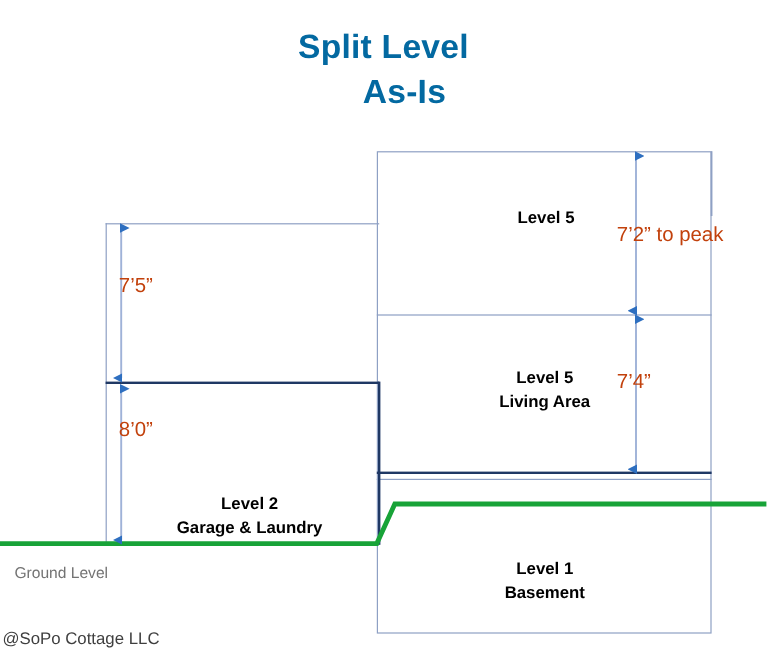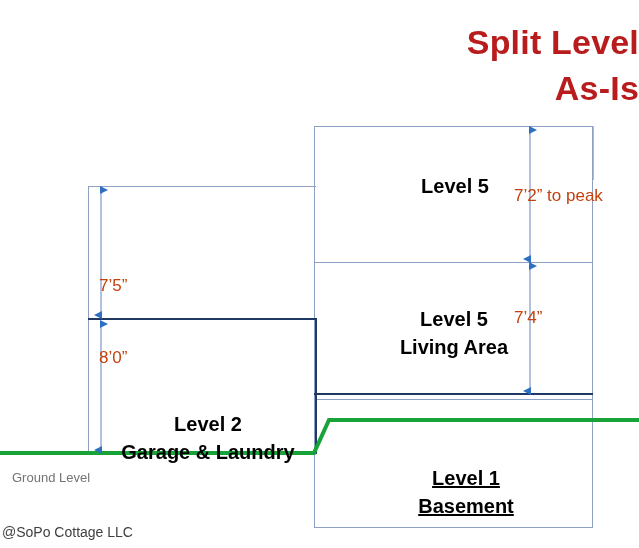--- a/index.html
+++ b/index.html
@@ -18,24 +18,24 @@
     background: #ffffff;
     overflow: hidden;
   }
 
   
   .title {
     position: absolute;
     left: 0;
     top: 20px;
     width: 639px;
-    text-align: right;
-    font-size: 34px;
+    text-align: center;
+    font-size: 28px;
     font-weight: bold;
-    color: #b91c1c;
+    color: #0369a1;
     line-height: 1.35;
     letter-spacing: 0.2px;
   }
   .title .line2 { display: block; padding-left: 35px; }
 
   
   .box {
     position: absolute;
     box-sizing: border-box;
     border: 1.5px solid #8ea0c4;
@@ -79,21 +79,21 @@
     height: 548px;
     pointer-events: none;
   }
 
   
   .room-label {
     position: absolute;
     text-align: center;
     font-weight: bold;
     color: #000000;
-    font-size: 20px;
+    font-size: 14px;
     line-height: 1.42;
     white-space: nowrap;
   }
   .room-label .sub { display: block; }
 
   
   .dim-text {
     position: absolute;
     color: #c2410c;
     font-size: 17px;
@@ -175,26 +175,26 @@
   <div class="room-label" style="left:375px; top:305px; width:158px;">
     <span>Level 5</span>
     <span class="sub">Living Area</span>
   </div>
 
   <div class="room-label" style="left:108px; top:367px; width:200px;margin-top:43px;">
     <span>Level 2</span>
     <span class="sub">Garage &amp; Laundry</span>
   </div>
 
-  <div class="room-label" style="left:395px; top:464px; width:142px;text-decoration:underline;">
+  <div class="room-label" style="left:383px; top:464px; width:142px;">
     <span>Level 1</span>
     <span class="sub">Basement</span>
   </div>
 
-  <div class="dim-text" style="left:99px; top:228px;margin-top:48px;">7’5”</div>
+  <div class="dim-text" style="left:99px; top:228px;">7’5”</div>
 
   <div class="dim-text" style="left:99px; top:348px;">8’0”</div>
 
   <div class="dim-text" style="left:514px; top:186px;">7’2” to peak</div>
 
   <div class="dim-text" style="left:514px; top:308px;">7’4”</div>
 
   <div class="ground-caption" style="left:12px; top:470px;">Ground Level</div>
 
   <div class="watermark" style="left:2px; top:524px;">@SoPo Cottage LLC</div>

